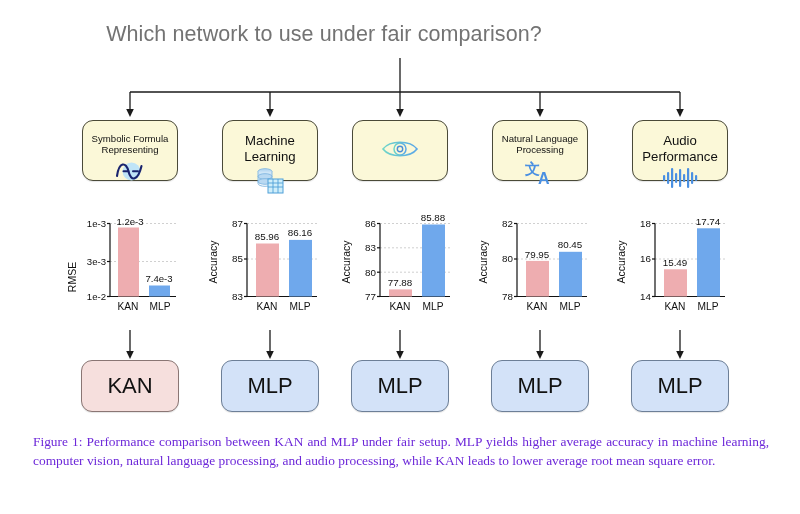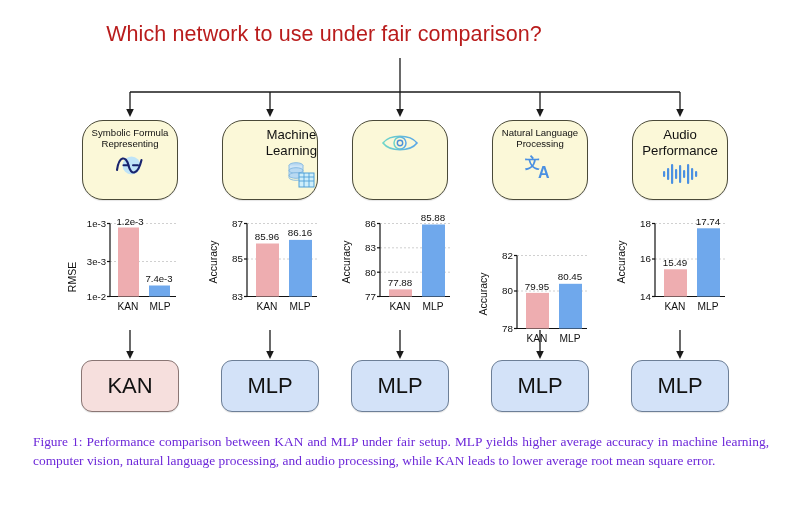--- a/index.html
+++ b/index.html
@@ -16,39 +16,39 @@
   #stage { position: absolute; inset: 0; }
 
   
   .title {
     position: absolute;
     top: 22px; left: 0; width: 648px;
     text-align: center;
     font-size: 21.5px;
     font-family: "Liberation Sans", sans-serif;
     letter-spacing: .1px;
-    color: #b91c1c;
+    color: #737373;
   }
 
   
   .connectors { position: absolute; top: 0; left: 0; width: 800px; height: 430px; }
 
   
   .cat-box {
     position: absolute;
-    width: 96px; height: 80px;
+    width: 96px; height: 61px;
     background: #fbf8d8;
     border: 1.2px solid #4a4a38;
-    border-radius: 21px;
+    border-radius: 11px;
     box-sizing: border-box;
     display: flex;
     flex-direction: column;
     align-items: center;
     justify-content: flex-start;
-    padding-top: 6px;
+    padding-top: 12px;
     box-shadow: 0 1px 1px rgba(0,0,0,0.10);
   }
   .cat-label {
     text-align: center;
     line-height: 1.18;
     color: #111;
     white-space: pre-line;
   }
   .cat-label.sz-big { font-size: 13.2px; }
   .cat-label.sz-small { font-size: 9.6px; }
@@ -138,21 +138,21 @@
     <div class="cat-icon">
       <svg width="34" height="27" viewBox="0 0 34 27">
         <circle cx="18.5" cy="13.5" r="9" fill="#bfe4f7"></circle>
         <path d="M4 18 C6 4, 13 3, 15.5 13.5 C18 24, 25 23, 28.5 8" stroke="#19246e" stroke-width="2.1" fill="none" stroke-linecap="round"></path>
         <rect x="9.5" y="12.2" width="7" height="2" rx="1" fill="#19246e"></rect>
         <rect x="19" y="12.2" width="7" height="2" rx="1" fill="#19246e"></rect>
       </svg>
     </div>
   </div>
 
-  <div class="cat-box" style="left:222px; top:120px;align-items:flex-end;">
+  <div class="cat-box" style="left:222px; top:120px;">
     <div class="cat-label sz-big">Machine
 Learning</div>
     <div class="cat-icon">
       <svg width="32" height="28" viewBox="0 0 32 28">
         <g fill="#b9d9f2" stroke="#7fb6e0" stroke-width="0.9">
           <ellipse cx="11" cy="5.5" rx="7" ry="2.8"></ellipse>
           <rect x="4" y="5.5" width="14" height="12" fill="#cfe6f7" stroke="none"></rect>
           <ellipse cx="11" cy="10.5" rx="7" ry="2.8"></ellipse>
           <ellipse cx="11" cy="15.5" rx="7" ry="2.8"></ellipse>
           <path d="M4 5.5 V17.5 A7 2.8 0 0 0 18 17.5 V5.5" fill="none"></path>
@@ -300,21 +300,21 @@
 
       <rect x="51" y="79.4" width="23" height="7.1" fill="#eeadb0"></rect>
       <rect x="84" y="14.5" width="23" height="72" fill="#6fa8ec"></rect>
       <text x="62" y="76" text-anchor="middle" font-family="'Liberation Sans', sans-serif" font-size="9.8" fill="#111">77.88</text>
       <text x="95" y="11" text-anchor="middle" font-family="'Liberation Sans', sans-serif" font-size="9.8" fill="#111">85.88</text>
       <text x="62" y="100" text-anchor="middle" font-family="'Liberation Sans', sans-serif" font-size="10.2" fill="#111">KAN</text>
       <text x="95" y="100" text-anchor="middle" font-family="'Liberation Sans', sans-serif" font-size="10.2" fill="#111">MLP</text>
     </svg>
   </div>
 
-  <div class="chart" style="left:475px; top:210px;margin-top:32px;">
+  <div class="chart" style="left:475px; top:210px;">
     <svg width="118" height="105" viewBox="0 0 118 105">
       <text x="12" y="52" transform="rotate(-90 12 52)" text-anchor="middle" font-family="'Liberation Sans', sans-serif" font-size="10.5" fill="#111">Accuracy</text>
       <g font-family="'Liberation Sans', sans-serif" font-size="9.8" fill="#111" text-anchor="end">
         <text x="38" y="17">82</text>
         <text x="38" y="52">80</text>
         <text x="38" y="90">78</text>
       </g>
       <g stroke="#c4c4c4" stroke-width="0.8" stroke-dasharray="2,2">
         <line x1="42" y1="13.5" x2="112" y2="13.5"></line>
         <line x1="42" y1="49" x2="112" y2="49"></line>

